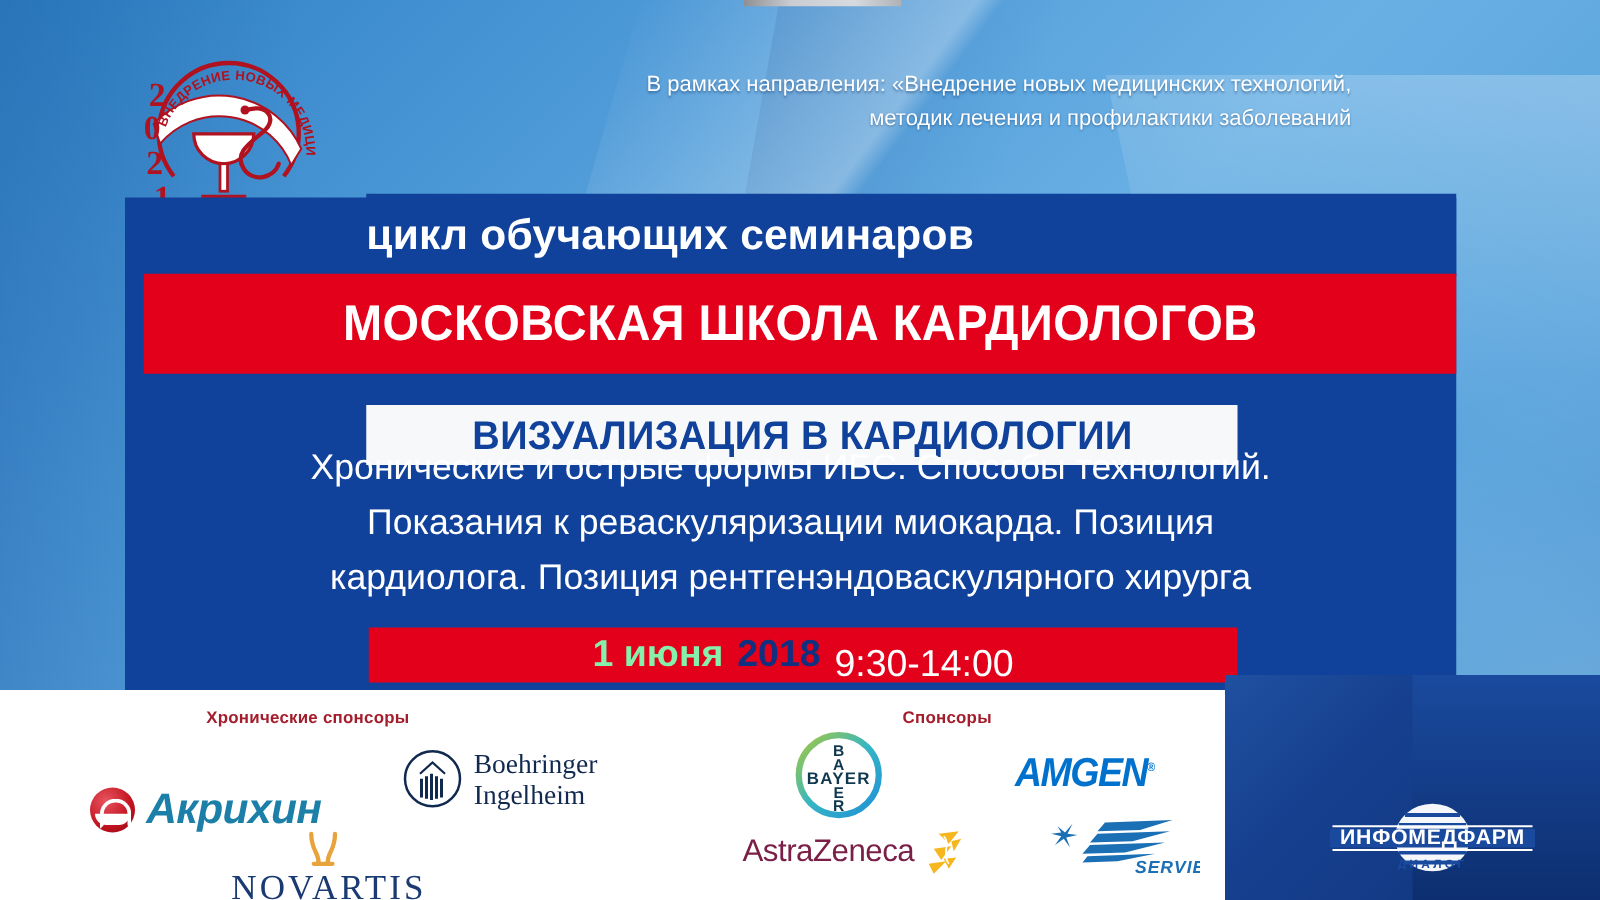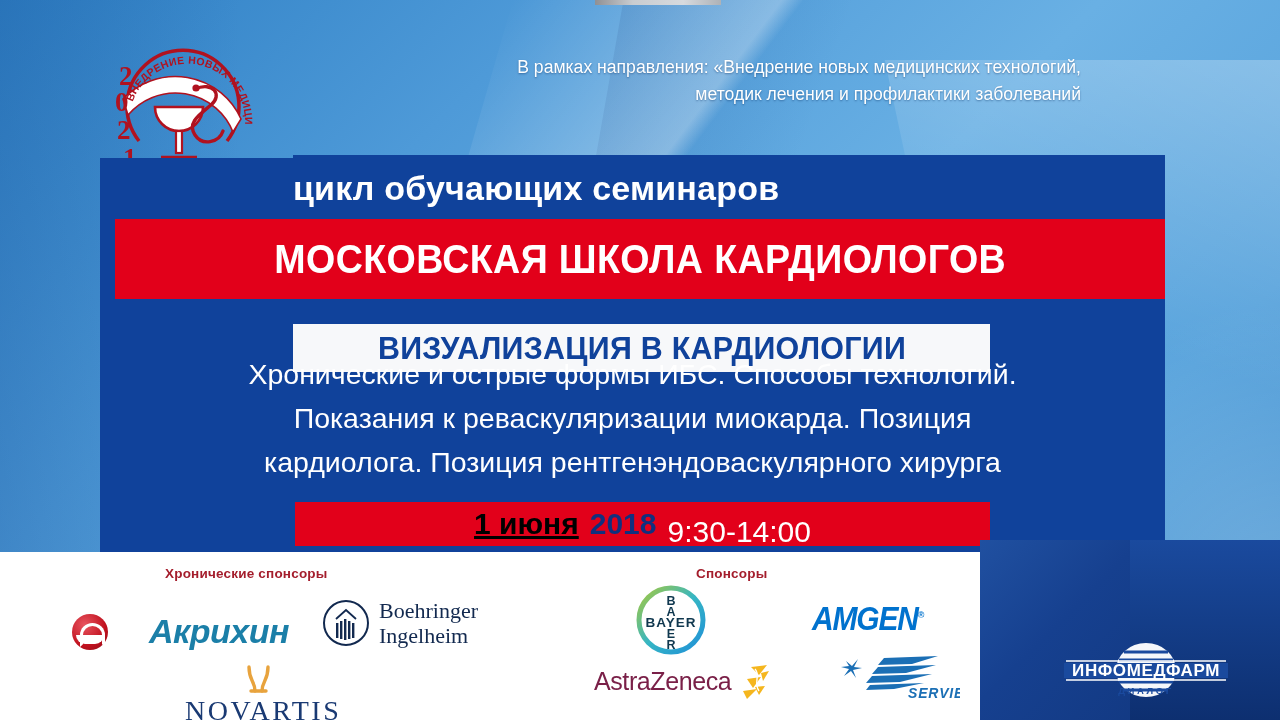--- a/index.html
+++ b/index.html
@@ -59,41 +59,41 @@
   .whitebar span{color:#10429b;font-size:32px;font-weight:700;letter-spacing:.3px;
     font-family:"Liberation Sans Narrow","Liberation Sans",sans-serif;
     transform:scaleX(.95);}
 
   .desc{position:absolute;left:110px;top:352px;width:1045px;text-align:center;
     color:#fff;font-size:28.5px;line-height:44px;font-weight:400;}
   .desc div{white-space:nowrap;}
 
   .datebar{position:absolute;left:295px;top:502px;width:695px;height:44px;
     background:#e2001a;display:flex;align-items:center;justify-content:center;gap:11px;}
-  .datebar .d1{color:#000000;font-size:30px;font-weight:700;text-decoration:underline;}
+  .datebar .d1{color:#86efac;font-size:30px;font-weight:700;}
   .datebar .d2{color:#11307f;font-size:30px;font-weight:700;}
   .datebar .d3{color:#fff;font-size:30px;font-weight:400;margin-top:16px;}
 
   
   .sponsors{position:absolute;left:0;bottom:0;width:1280px;height:168px;background:#fff;}
   .corner{position:absolute;right:0;bottom:0;width:300px;height:180px;overflow:hidden;}
   .corner .shape{position:absolute;right:-40px;bottom:-60px;width:430px;height:330px;
     border-radius:60% 0 0 0;
     background:linear-gradient(135deg,#2b62b4 0%,#16408f 45%,#0e3174 100%);}
   .corner .shape2{position:absolute;right:0;bottom:0;width:150px;height:180px;
     background:linear-gradient(180deg,#1a4a9e,#0d2f70);}
 
   .sp-head{position:absolute;font-size:13.5px;font-weight:700;color:#a41d2c;letter-spacing:.2px;}
   .sp-head.general{left:165px;top:566px;}
-  .sp-head.regular{left:696px;top:566px;}
+  .sp-head.regular{left:722px;top:566px;}
 
   .logo{position:absolute;display:flex;align-items:center;}
 
   
-  .akrikhin{left:72px;top:612px;gap:32px;}
+  .akrikhin{left:72px;top:628px;}
   .akrikhin .mark{width:36px;height:36px;border-radius:50%;
     background:radial-gradient(circle at 35% 30%,#e8545f,#c1121f 60%,#8e0b17);
     position:relative;margin-right:9px;}
   .akrikhin .mark::after{content:"";position:absolute;left:8px;top:9px;width:19px;height:18px;
     border:3.5px solid #fff;border-radius:50% 50% 0 0;border-bottom-color:transparent;}
   .akrikhin .mark::before{content:"";position:absolute;left:4px;bottom:6px;width:28px;height:9px;
     background:#fff;border-radius:0 0 14px 14px;}
   .akrikhin .txt{font-size:34px;font-weight:700;font-style:italic;color:#1b7fa8;letter-spacing:-.5px;}
 
   

